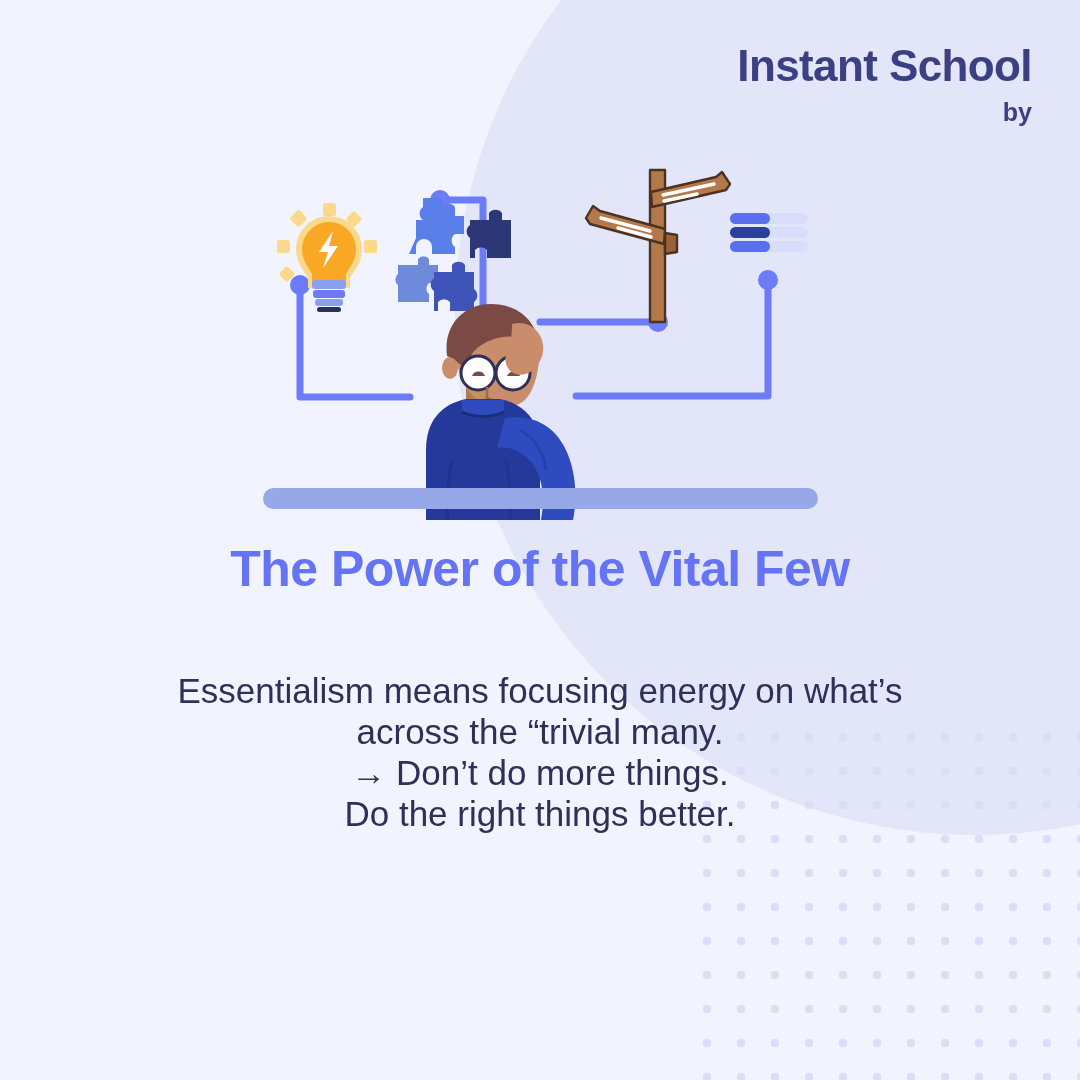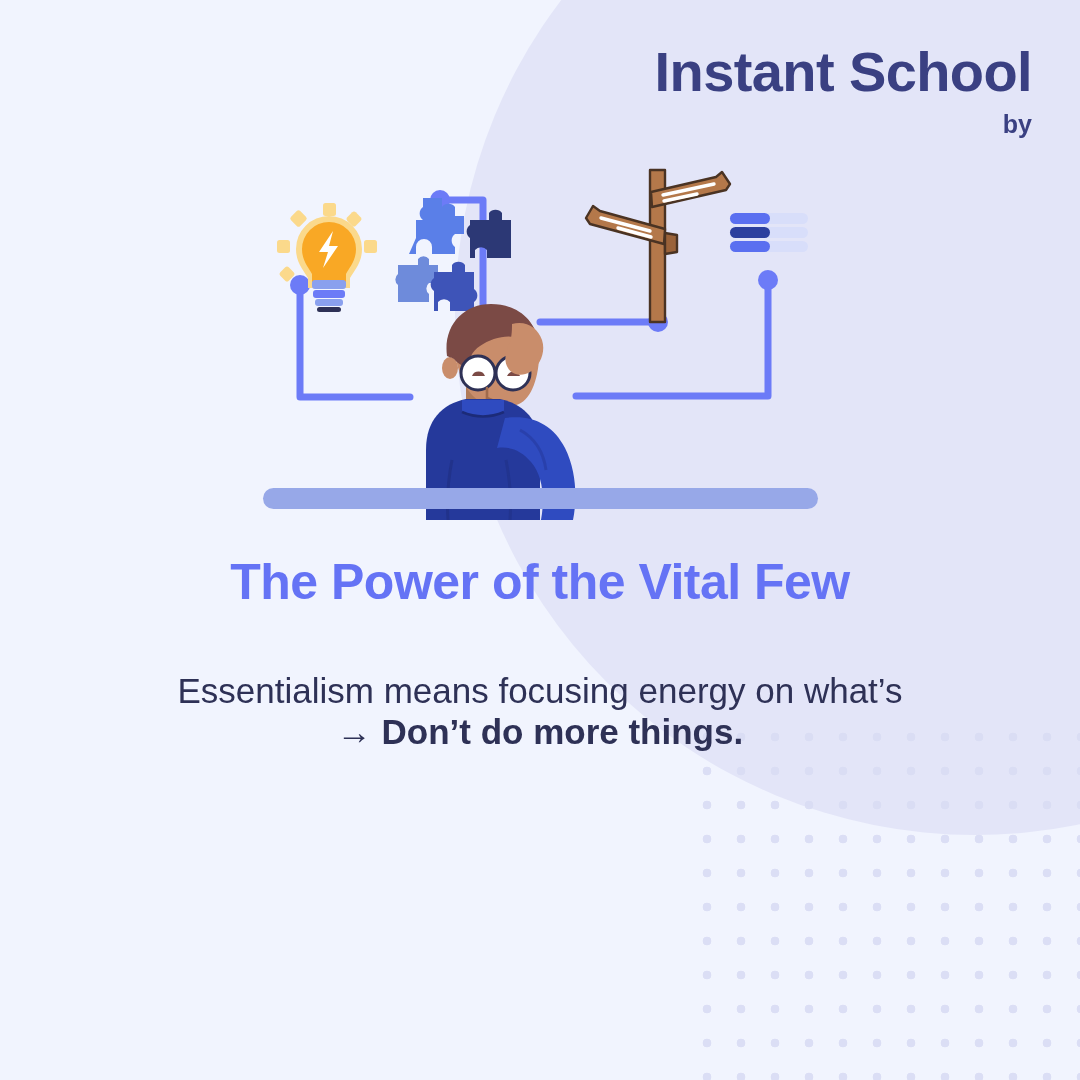--- a/index.html
+++ b/index.html
@@ -45,21 +45,21 @@
 
   
   .logo {
     position: absolute;
     right: 48px;
     top: 44px;
     text-align: right;
     color: #3A4082;
   }
   .logo-main {
-    font-size: 56px;
+    font-size: 44px;
     font-weight: bold;
     letter-spacing: -0.6px;
     line-height: 1;
     color: #3A4082;
     white-space: nowrap;
   }
   .logo-sub {
     margin-top: 12px;
     display: flex;
     align-items: flex-end;
@@ -102,41 +102,41 @@
     width: 1080px;
     height: 420px;
   }
   .illustration svg { display: block; }
 
   
   .headline {
     position: absolute;
     left: 0;
     right: 0;
-    top: 553px;
+    top: 540px;
     text-align: center;
     font-size: 50px;
     font-weight: bold;
     color: #6573F5;
     letter-spacing: -0.5px;
   }
   .body-copy {
     position: absolute;
     left: 50%;
     transform: translateX(-50%);
     top: 634px;
     width: 880px;
     text-align: center;
     color: #2E3156;
     font-size: 35px;
     line-height: 41px;
     margin-top: 36px;
   }
   .body-line { display: block; }
-  .body-line.bold { font-weight: bold; }
+  .body-line.bold { font-weight: normal; }
 </style>
 </head>
 <body>
 
 <div id="poster">
 
   <div class="bg-layer">
     <div class="blob"></div>
     <div class="dot-grid"></div>
   </div>
@@ -279,16 +279,18 @@
       </g>
 
       <rect x="263" y="388" width="555" height="21" rx="10.5" fill="#97A8E8"></rect>
     </svg>
   </div>
 
   <div class="headline">The Power of the Vital Few</div>
 
   <div class="body-copy">
     <span class="body-line">Essentialism means focusing energy on what’s</span>
+    <span class="body-line">across the “trivial many.</span>
     <span class="body-line bold">→ Don’t do more things.</span>
+    <span class="body-line bold">Do the right things better.</span>
   </div>
 
 </div>
 
 </body></html>

